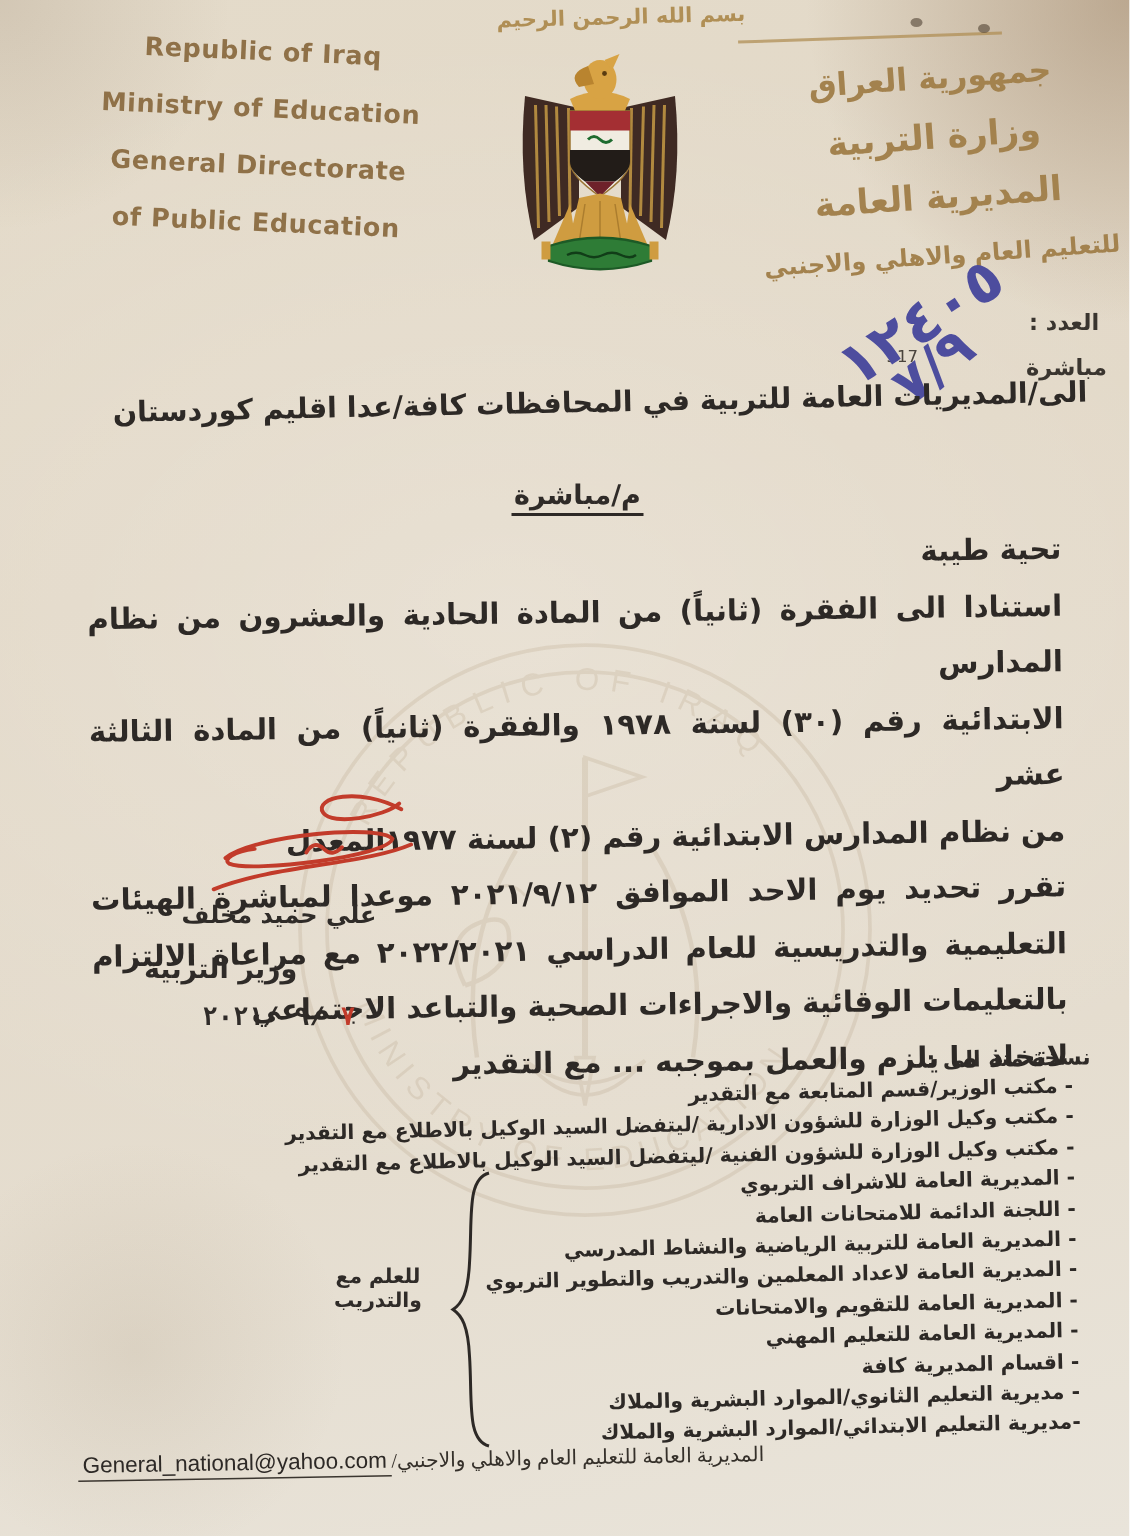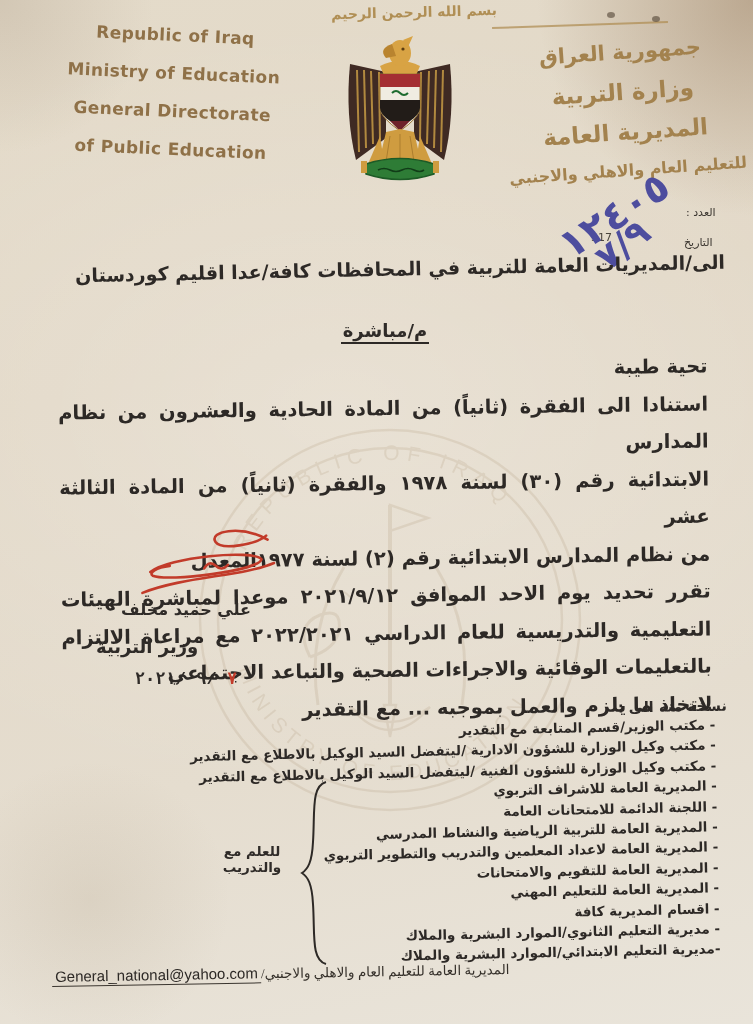--- a/index.html
+++ b/index.html
@@ -28,21 +28,21 @@
     background:rgba(176,143,85,0.75);transform:rotate(-2deg);}
   .lh-ar{left:500px;top:32px;width:248px;text-align:center;
     color:#a3824e;font-weight:bold;transform:rotate(-4deg);direction:rtl;}
   .lh-ar .l1{font-size:21px;line-height:40px;}
   .lh-ar .l2{font-size:23px;line-height:40px;}
   .lh-ar .l3{font-size:23px;line-height:40px;}
   .lh-ar .l4{font-size:16px;line-height:38px;letter-spacing:-0.5px;}
   .hole{width:8px;height:6px;border-radius:50%;background:rgba(70,54,40,0.55);}
 
   
-  .ref-label{font-size:11px;font-weight:normal;color:#3a352f;direction:rtl;}
+  .ref-label{font-size:15px;font-weight:bold;color:#3a352f;direction:rtl;}
   .ref-num{left:686px;top:206px;}
   .ref-date{left:684px;top:236px;}
   .ref-printed{left:591px;top:231px;font-size:11px;color:#4a443c;}
   .hw{color:#4d4d9e;font-weight:bold;direction:rtl;}
   .hw-number{left:553px;top:192px;font-size:40px;letter-spacing:6px;transform:rotate(-33deg);}
   .hw-date{left:594px;top:224px;font-size:36px;letter-spacing:3px;transform:rotate(-38deg);}
 
   
   .addressee{left:30px;top:258px;width:695px;direction:rtl;text-align:right;
     font-size:19px;font-weight:bold;transform:rotate(-1.2deg);color:#2d2926;}
@@ -163,21 +163,21 @@
     <div class="l1">جمهورية العراق</div>
     <div class="l2">وزارة التربية</div>
     <div class="l3">المديرية العامة</div>
     <div class="l4">للتعليم العام والاهلي والاجنبي</div>
   </div>
 
   <div class="abs hole" style="left:607px;top:12px;"></div>
   <div class="abs hole" style="left:652px;top:16px;"></div>
 
   <div class="abs ref-label ref-num">العدد :</div>
-  <div class="abs ref-label ref-date">التاريخ</div>
+  <div class="abs ref-label ref-date">مباشرة</div>
   <div class="abs ref-printed">317</div>
   <div class="abs hw hw-number">١٢٤٠٥</div>
   <div class="abs hw hw-date">٧/٩</div>
 
   <div class="abs addressee">الى/المديريات العامة للتربية في المحافظات كافة/عدا اقليم كوردستان</div>
   <div class="abs subject">
     <span>م/مباشرة</span>
   </div>
 
   <div class="abs body-text">

